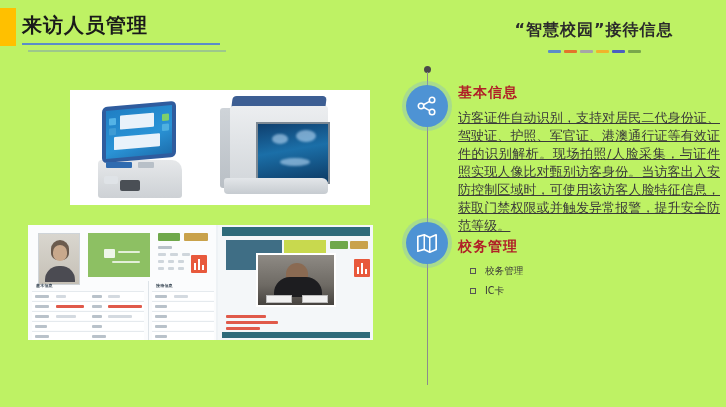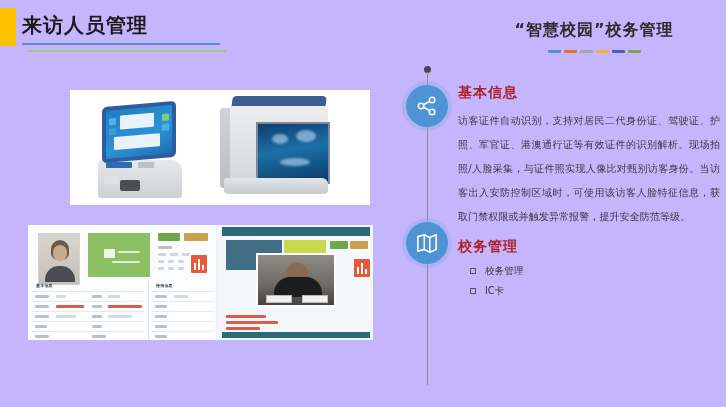--- a/index.html
+++ b/index.html
@@ -5,21 +5,21 @@
   * { box-sizing: border-box; margin: 0; padding: 0; }
   html, body {
     width: 726px; height: 407px;
     background: #f1f1f1;
     font-family: "DejaVu Sans", "Liberation Sans", sans-serif;
     overflow: hidden;
   }
   #slide {
     position: relative;
     width: 726px; height: 407px;
-    background: #c4b5fd;
+    background: #bef264;
   }
 
   
   .title-block { position: absolute; left: 0; top: 8px; width: 360px; height: 48px; }
   .title-swatch {
     position: absolute; left: 0; top: 0;
     width: 16px; height: 38px;
     background: #FFC000;
   }
   .title-text {
@@ -69,22 +69,22 @@
   .node-share { left: 406px; top: 85px; }
   .node-map   { left: 406px; top: 222px; }
 
   
   .section { position: absolute; left: 458px; width: 262px; }
   .sec-heading {
     font-size: 14px; font-weight: 700; color: #B02028;
     letter-spacing: 1px; margin-bottom: 7px;
   }
   .sec-body {
-    font-size: 10px; color: #3a3a3a; line-height: 24px;
-    text-align: justify; letter-spacing: 0.1px;
+    font-size: 13px; color: #3a3a3a; line-height: 18px;
+    text-align: justify; letter-spacing: 0.1px; text-decoration: underline;
   }
   .sec-block-1 { top: 84px; }
   .sec-block-2 { top: 238px; }
 
   .chk-list { margin-top: 6px; padding-left: 12px; }
   .chk-item {
     display: flex; align-items: center;
     font-size: 9.6px; color: #3a3a3a;
     line-height: 16px; margin-bottom: 3.5px;
   }
@@ -273,21 +273,21 @@
 <div id="slide">
 
   <div class="title-block">
     <div class="title-swatch" style="background: rgb(255, 192, 0);"></div>
     <div class="title-text">来访人员管理</div>
     <div class="title-rule-blue" style="background: rgb(91, 141, 200);"></div>
     <div class="title-rule-green" style="background: rgb(157, 200, 139);"></div>
   </div>
 
   <div class="right-header">
-    <div class="right-header-text">“智慧校园”校务管理</div>
+    <div class="right-header-text">“智慧校园”接待信息</div>
     <div class="dash-row">
       <span class="dash" style="background: rgb(91, 141, 200);"></span>
       <span class="dash" style="background: rgb(226, 116, 42);"></span>
       <span class="dash" style="background: rgb(166, 166, 166);"></span>
       <span class="dash" style="background: rgb(240, 180, 42);"></span>
       <span class="dash" style="background: rgb(74, 95, 193);"></span>
       <span class="dash" style="background: rgb(121, 168, 75);"></span>
     </div>
   </div>
 

